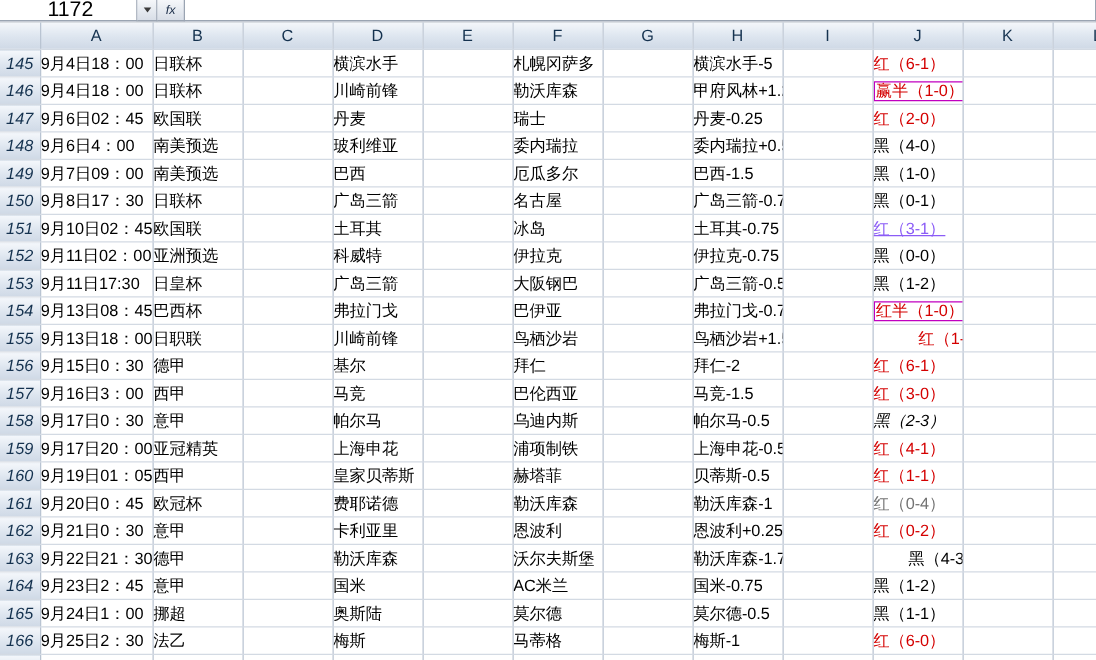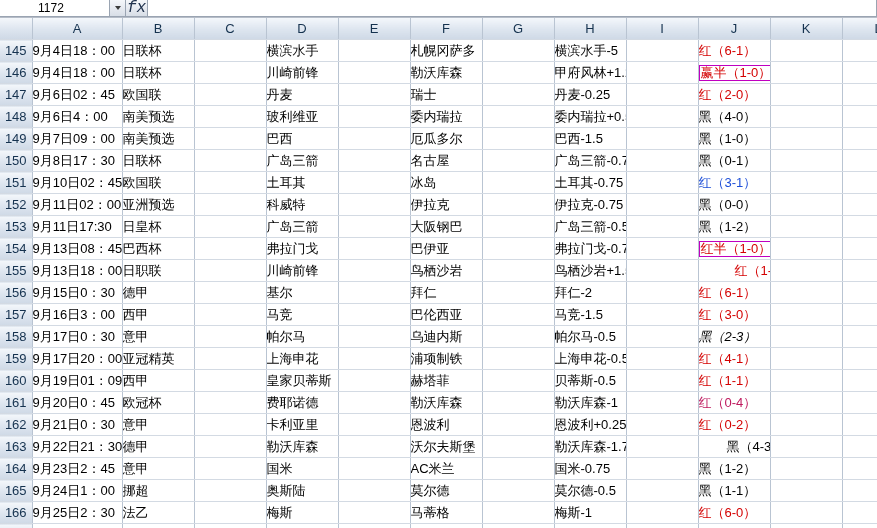--- a/index.html
+++ b/index.html
@@ -29,21 +29,21 @@
   .namebox {
     width: 110px;
     background: #ffffff;
     border: 1px solid #9aa4b2;
     border-top: none;
     border-left: none;
     display: flex;
     align-items: center;
     padding-left: 38px;
     box-sizing: border-box;
-    font-size: 12px;
+    font-size: 17px;
     color: #000;
   }
   .namebox-drop {
     width: 16px;
     background: linear-gradient(to bottom, #f5f7fa, #d8dee7);
     border: 1px solid #9aa4b2;
     border-left: none;
     border-top: none;
     display: flex;
     align-items: center;
@@ -60,22 +60,22 @@
     width: 22px;
     background: linear-gradient(to bottom, #f5f7fa, #d8dee7);
     border: 1px solid #9aa4b2;
     border-left: none;
     border-top: none;
     display: flex;
     align-items: center;
     justify-content: center;
     box-sizing: border-box;
     font-style: italic;
-    font-family: Liberation Mono, monospace;
-    font-size: 16px;
+    font-family: Liberation Sans, sans-serif;
+    font-size: 10px;
     color: #20324d;
   }
   .formula-input {
     flex: 1;
     background: #ffffff;
     border: 1px solid #9aa4b2;
     border-left: none;
     border-top: none;
     box-sizing: border-box;
   }
@@ -106,20 +106,21 @@
     border-right: 1px solid #9fb0c4;
     border-bottom: 1px solid #9fb0c4;
     color: #15324f;
     text-align: center;
     font-size: 12px;
     height: 18px;
   }
   td.rowhead {
     width: 32px;
     font-size: 12px;
+    font-style: italic;
   }
   .corner {
     width: 32px;
     background: linear-gradient(to bottom, #f4f7fb 0%, #dde5ef 55%, #cfd9e6 100%);
     border-right: 1px solid #9fb0c4;
     border-bottom: 1px solid #9fb0c4;
   }
   td.cell {
     padding-left: 3px;
     padding-right: 3px;
@@ -290,21 +291,21 @@
             <td class="rowhead">151</td>
             <td class="cell">9月10日02：45</td>
             <td class="cell">欧国联</td>
             <td class="cell"></td>
             <td class="cell">土耳其</td>
             <td class="cell"></td>
             <td class="cell">冰岛</td>
             <td class="cell"></td>
             <td class="cell">土耳其-0.75</td>
             <td class="cell"></td>
-            <td class="cell"><span style="color: #1d4ed8;">红（3-1）</span></td>
+            <td class="cell"><span style="color: #8b5cf6; text-decoration: underline;">红（3-1）</span></td>
             <td class="cell"></td>
             <td class="cell"></td>
           </tr>
           <tr>
             <td class="rowhead">152</td>
             <td class="cell">9月11日02：00</td>
             <td class="cell">亚洲预选</td>
             <td class="cell"></td>
             <td class="cell">科威特</td>
             <td class="cell"></td>
@@ -416,21 +417,21 @@
             <td class="cell">浦项制铁</td>
             <td class="cell"></td>
             <td class="cell">上海申花-0.5</td>
             <td class="cell"></td>
             <td class="cell"><span style="color: rgb(212, 0, 0);">红（4-1）</span></td>
             <td class="cell"></td>
             <td class="cell"></td>
           </tr>
           <tr>
             <td class="rowhead">160</td>
-            <td class="cell">9月19日01：09</td>
+            <td class="cell">9月19日01：05</td>
             <td class="cell">西甲</td>
             <td class="cell"></td>
             <td class="cell">皇家贝蒂斯</td>
             <td class="cell"></td>
             <td class="cell">赫塔菲</td>
             <td class="cell"></td>
             <td class="cell">贝蒂斯-0.5</td>
             <td class="cell"></td>
             <td class="cell"><span style="color: rgb(212, 0, 0);">红（1-1）</span></td>
             <td class="cell"></td>
@@ -440,21 +441,21 @@
             <td class="rowhead">161</td>
             <td class="cell">9月20日0：45</td>
             <td class="cell">欧冠杯</td>
             <td class="cell"></td>
             <td class="cell">费耶诺德</td>
             <td class="cell"></td>
             <td class="cell">勒沃库森</td>
             <td class="cell"></td>
             <td class="cell">勒沃库森-1</td>
             <td class="cell"></td>
-            <td class="cell"><span style="color: #be185d;">红（0-4）</span></td>
+            <td class="cell"><span style="color: #737373;">红（0-4）</span></td>
             <td class="cell"></td>
             <td class="cell"></td>
           </tr>
           <tr>
             <td class="rowhead">162</td>
             <td class="cell">9月21日0：30</td>
             <td class="cell">意甲</td>
             <td class="cell"></td>
             <td class="cell">卡利亚里</td>
             <td class="cell"></td>

